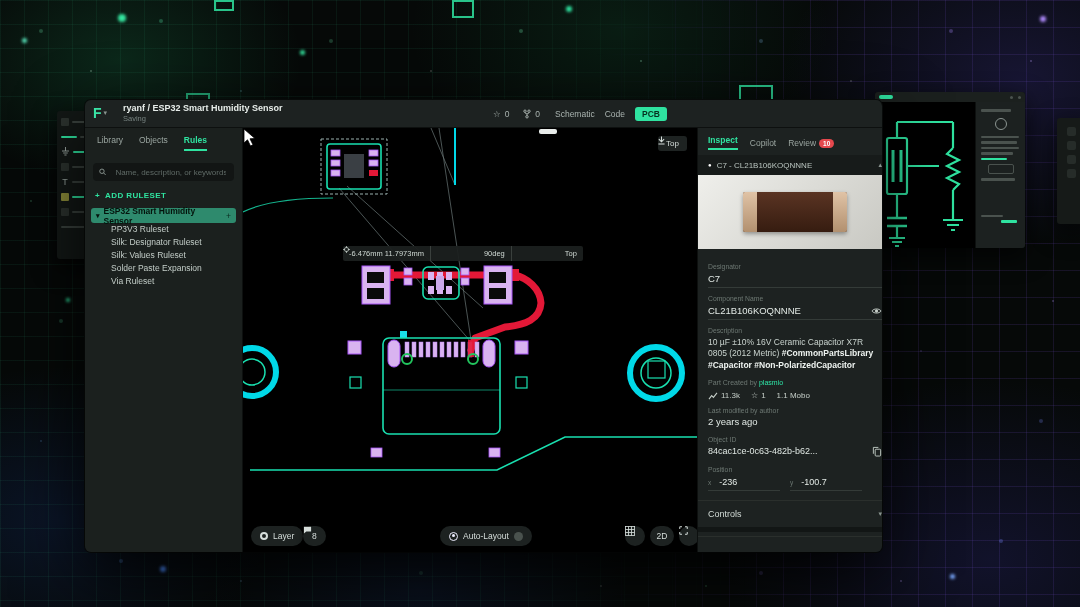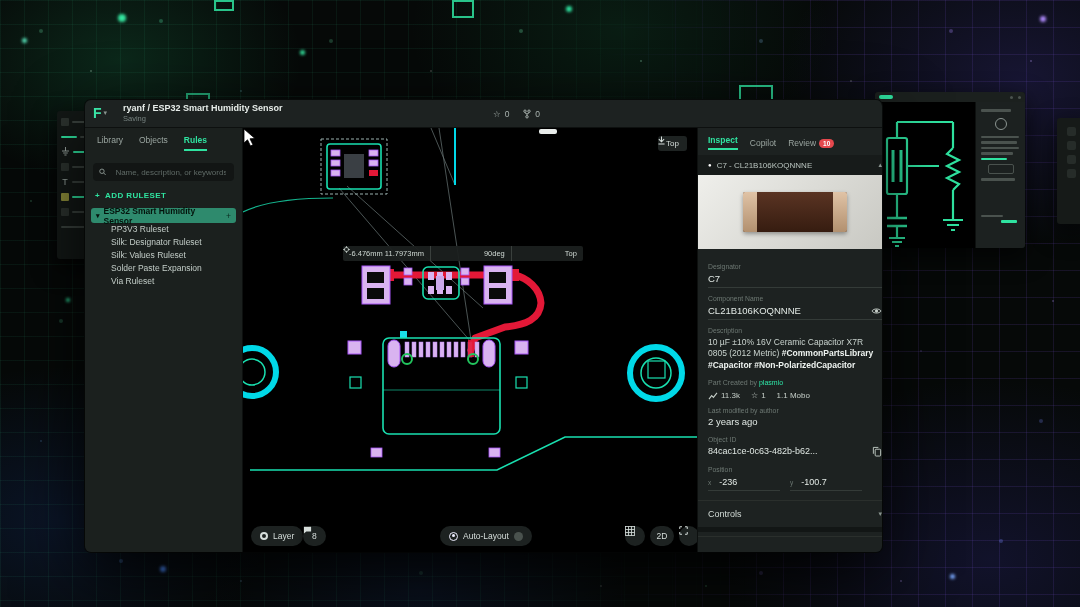--- a/index.html
+++ b/index.html
@@ -267,20 +267,25 @@
       <svg width="8" height="10" viewBox="0 0 10 12">
           <g stroke="#aab4b0" stroke-width="1.2" fill="none">
             <circle cx="2.5" cy="2.5" r="1.5"></circle>
             <circle cx="7.5" cy="2.5" r="1.5"></circle>
             <circle cx="5" cy="9.5" r="1.5"></circle>
             <path d="M2.5 4 C2.5 6.5 7.5 6.5 7.5 4 M5 6.2 V8"></path>
           </g>
         </svg>
       <span class="cnt">0</span>
     </div>
+    <div class="tb-tabs">
+      <span>Schematic</span>
+      <span>Code</span>
+      <span class="pcb-pill">PCB</span>
+    </div>
   </div>
 
   <div class="sidebar">
     <div class="sb-tabs">
       <span class="sb-tab">Library</span>
       <span class="sb-tab">Objects</span>
       <span class="sb-tab active">Rules</span>
     </div>
     <div class="sb-search">
       <svg width="8" height="8" viewBox="0 0 10 10">

